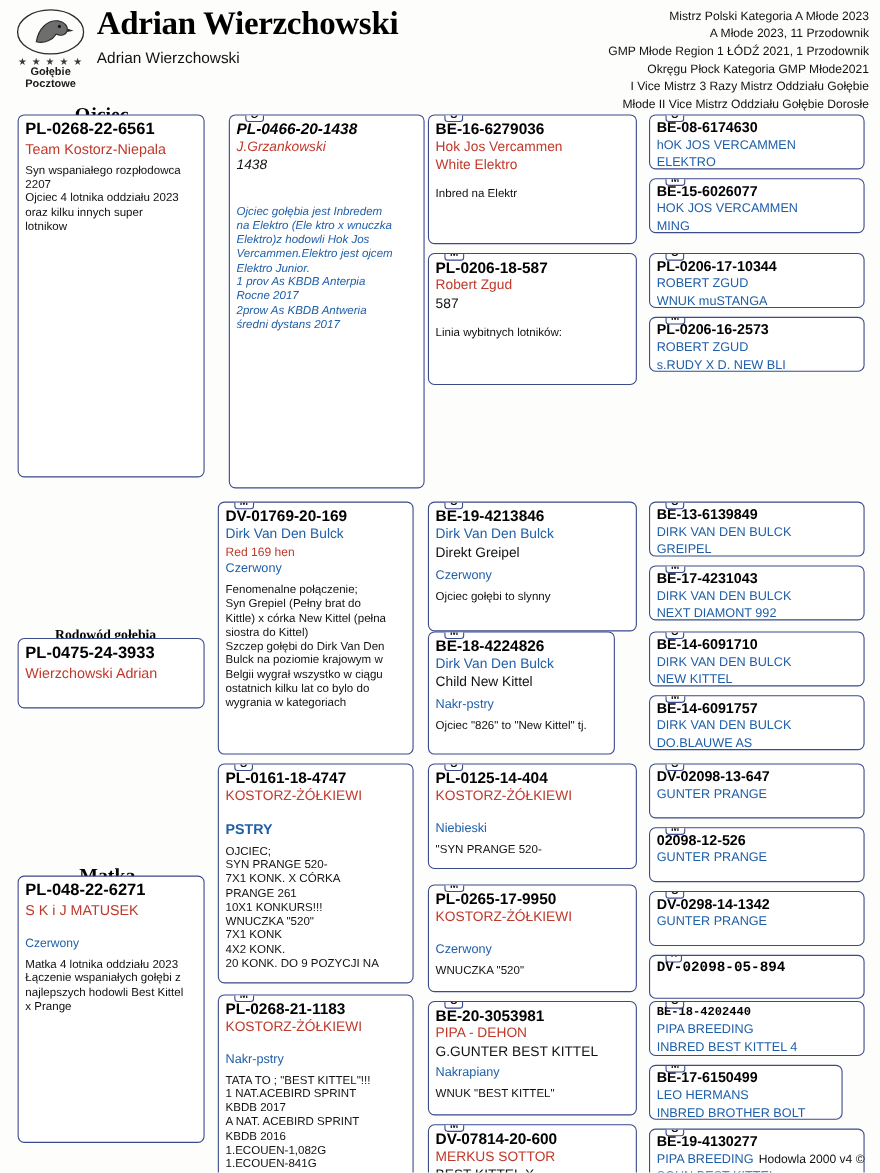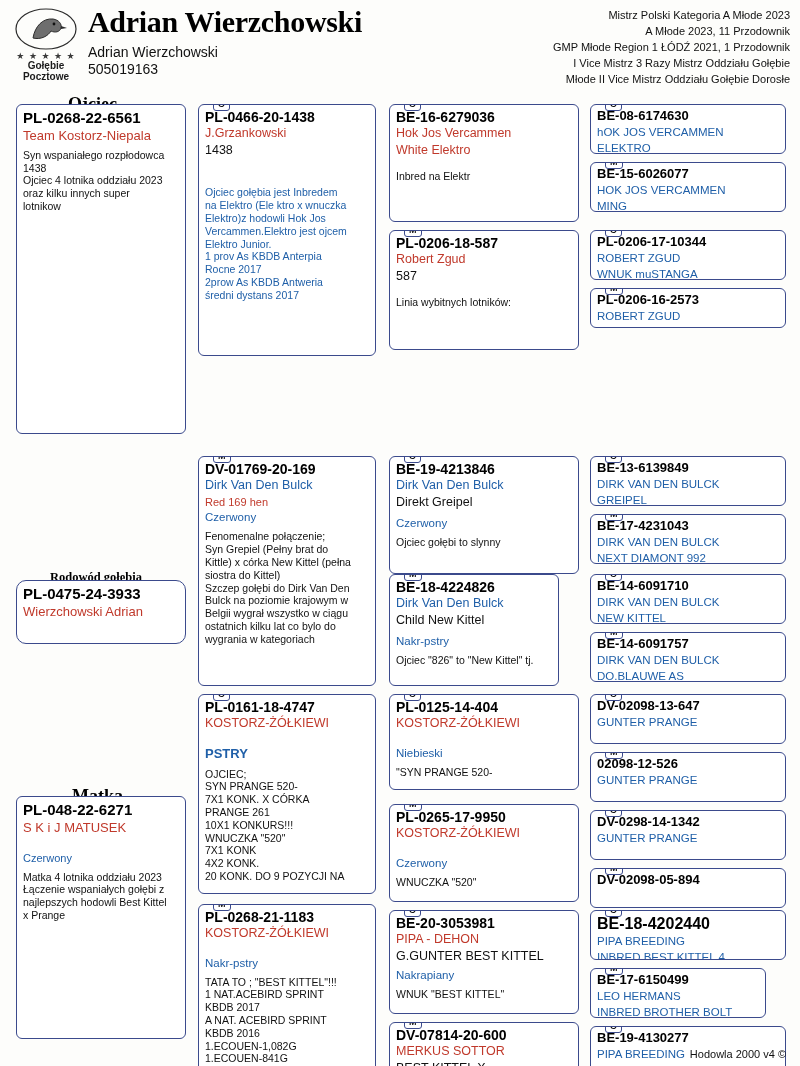--- a/index.html
+++ b/index.html
@@ -148,67 +148,67 @@
         <path d="M46 18 L52 20 L46 21 Z" fill="#2b2b2b"></path>
       </svg>
       <div class="stars">★ ★ ★ ★ ★</div>
       <div class="l1">Gołębie</div>
       <div class="l2">Pocztowe</div>
     </div>
 
     <div class="owner">
       <div class="name">Adrian Wierzchowski</div>
       <div class="sub">Adrian Wierzchowski</div>
-      <div class="num">505019163</div>
     </div>
 
     <div class="achievements">
       <div>Mistrz Polski Kategoria A Młode 2023</div>
       <div>A Młode 2023, 11 Przodownik</div>
       <div>GMP Młode Region 1 ŁÓDŹ 2021, 1 Przodownik</div>
+      <div>Okręgu Płock Kategoria GMP Młode2021</div>
       <div>I Vice Mistrz 3 Razy Mistrz Oddziału Gołębie</div>
       <div>Młode II Vice Mistrz Oddziału Gołębie Dorosłe</div>
     </div>
   </div>
 
   <div class="tree">
 
     <div class="col c1">
 
       <div class="chip big" style="left:44px;top:-10px;">Ojciec</div>
       <div class="box" style="left:0;top:0;width:170px;height:330px;">
         <div class="ring big">PL-0268-22-6561</div>
         <div class="nm">Team Kostorz-Niepala</div>
         <div class="note">Syn wspaniałego rozpłodowca
-1438
+2207
 Ojciec 4 lotnika oddziału 2023
 oraz kilku innych super
 lotnikow</div>
       </div>
 
       <div class="chip small" style="left:26px;top:466px;">Rodowód gołębia</div>
-      <div class="box" style="left:0;top:476px;width:170px;height:64px;border-radius:10px;">
+      <div class="box" style="left:0;top:476px;width:170px;height:64px;">
         <div class="ring big">PL-0475-24-3933</div>
         <div class="nm">Wierzchowski Adrian</div>
       </div>
 
       <div class="chip big" style="left:48px;top:682px;">Matka</div>
       <div class="box" style="left:0;top:692px;width:170px;height:243px;">
         <div class="ring big">PL-048-22-6271</div>
         <div class="nm">S K i J MATUSEK</div>
         <div class="sm blue" style="margin-top:16px;">Czerwony</div>
         <div class="note">Matka 4 lotnika oddziału 2023
 Łączenie wspaniałych gołębi z
 najlepszych hodowli Best Kittel
 x Prange</div>
       </div>
     </div>
 
     <div class="col c2">
-      <div class="box" style="left:0;top:0;width:178px;height:252px;">
+      <div class="box" style="left:10px;top:0;width:178px;height:340px;font-style:italic;">
         <div class="badge">O</div>
         <div class="ring">PL-0466-20-1438</div>
         <div class="r-name">J.Grzankowski</div>
         <div class="r-name dark">1438</div>
         <div class="note blue" style="margin-top:28px;">Ojciec gołębia jest Inbredem
 na Elektro (Ele ktro x wnuczka
 Elektro)z hodowli Hok Jos
 Vercammen.Elektro jest ojcem
 Elektro Junior.
 1 prov As KBDB Anterpia
@@ -348,21 +348,21 @@
         <div class="ring" style="font-size:13px;">BE-15-6026077</div>
         <div class="cap">HOK JOS VERCAMMEN</div>
         <div class="cap">MING</div>
       </div>
       <div class="box" style="left:0;top:126px;width:196px;height:50px;">
         <div class="badge">O</div>
         <div class="ring" style="font-size:13px;">PL-0206-17-10344</div>
         <div class="cap">ROBERT ZGUD</div>
         <div class="cap">WNUK muSTANGA</div>
       </div>
-      <div class="box" style="left:0;top:184px;width:196px;height:40px;">
+      <div class="box" style="left:0;top:184px;width:196px;height:50px;">
         <div class="badge">M</div>
         <div class="ring" style="font-size:13px;">PL-0206-16-2573</div>
         <div class="cap">ROBERT ZGUD</div>
         <div class="cap">s.RUDY X D. NEW BLI</div>
       </div>
 
       <div class="box" style="left:0;top:352px;width:196px;height:50px;">
         <div class="badge">O</div>
         <div class="ring" style="font-size:13px;">BE-13-6139849</div>
         <div class="cap">DIRK VAN DEN BULCK</div>
@@ -398,30 +398,30 @@
         <div class="ring" style="font-size:13px;">02098-12-526</div>
         <div class="cap">GUNTER PRANGE</div>
         <div class="cap"></div>
       </div>
       <div class="box" style="left:0;top:706px;width:196px;height:50px;">
         <div class="badge">O</div>
         <div class="ring" style="font-size:13px;">DV-0298-14-1342</div>
         <div class="cap">GUNTER PRANGE</div>
         <div class="cap"></div>
       </div>
-      <div class="box" style="left:0;top:764px;width:196px;height:40px;">
+      <div class="box" style="left:0;top:764px;width:196px;height:40px;font-family:Liberation Mono, monospace;">
         <div class="badge">M</div>
         <div class="ring" style="font-size:13px;">DV-02098-05-894</div>
         <div class="cap"></div>
         <div class="cap"></div>
       </div>
 
       <div class="box" style="left:0;top:806px;width:196px;height:50px;">
         <div class="badge">O</div>
-        <div class="ring" style="font-size:16px;">BE-18-4202440</div>
+        <div class="ring" style="font-size:11px;font-family:Liberation Mono, monospace;">BE-18-4202440</div>
         <div class="cap">PIPA BREEDING</div>
         <div class="cap">INBRED BEST KITTEL 4</div>
       </div>
       <div class="box" style="left:0;top:864px;width:176px;height:50px;">
         <div class="badge">M</div>
         <div class="ring" style="font-size:13px;">BE-17-6150499</div>
         <div class="cap">LEO HERMANS</div>
         <div class="cap">INBRED BROTHER BOLT</div>
       </div>
       <div class="box" style="left:0;top:922px;width:196px;height:50px;">

